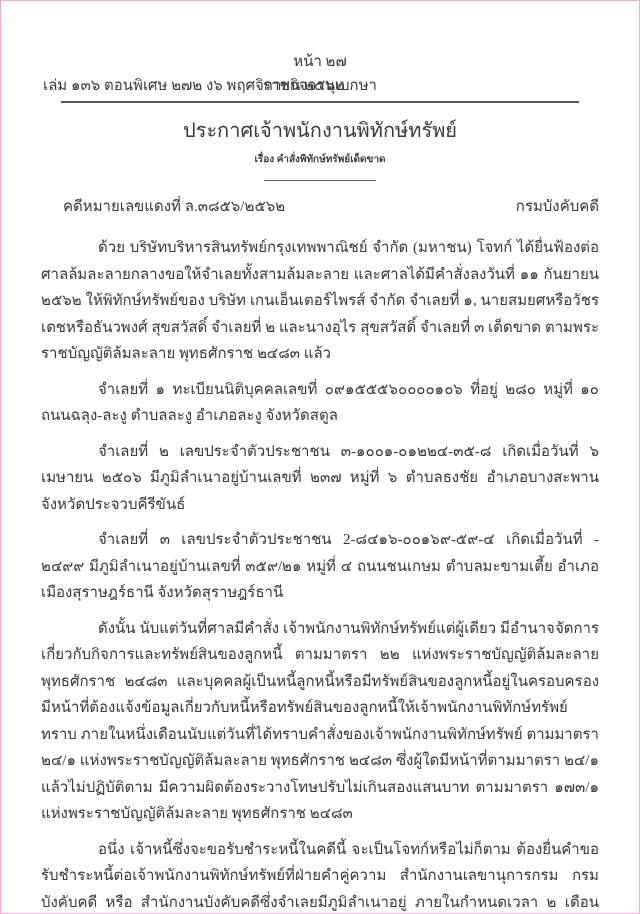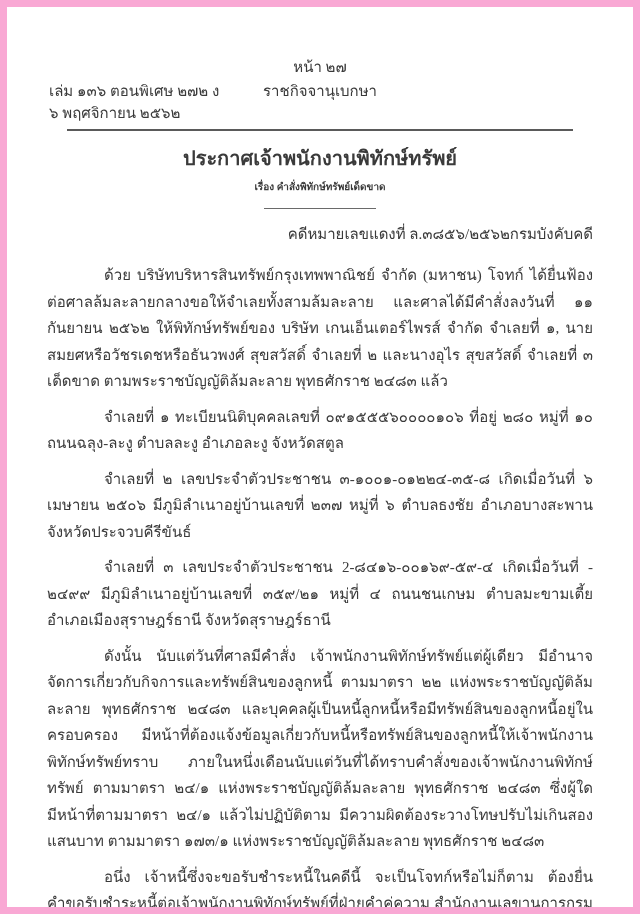--- a/index.html
+++ b/index.html
@@ -7,79 +7,77 @@
     padding: 0;
     background: #ffffff;
   }
   .page {
     position: relative;
     width: 640px;
     height: 914px;
     margin: 0 auto;
     background: #ffffff;
     box-sizing: border-box;
-    border: 7px solid #f9a8d4;
+    border: 1px solid #f9a8d4;
     padding: 50px 40px 0 40px;
     font-family: "Liberation Serif", serif;
     color: #3a3a3a;
     overflow: hidden;
   }
   
   .page-num {
     text-align: center;
     font-size: 15px;
     line-height: 20px;
     margin-bottom: 3px;
   }
   .header-row {
     position: relative;
     display: flex;
-    justify-content: space-between;
     font-size: 15px;
     line-height: 22px;
     padding: 0 2px;
-    flex-direction: column;
   }
   .header-row .gazette {
     position: absolute;
     left: 50%;
     transform: translateX(-50%);
   }
   .header-rule {
     border: none;
     border-top: 2px solid #5a5a5a;
     margin: 5px 20px 0 20px;
   }
   
   .title-block {
     text-align: center;
     margin-top: 13px;
   }
   .title-main {
     font-size: 20px;
-    font-weight: bold;
+    font-weight: normal;
     margin: 0;
     line-height: 28px;
   }
   .title-subject {
     font-size: 10px;
     font-weight: bold;
     margin: 4px 0 0 0;
     line-height: 22px;
   }
   .title-rule {
     width: 112px;
     border: none;
     border-top: 1px solid #6a6a6a;
     margin: 10px auto 0 auto;
   }
   
   .case-info {
     display: flex;
-    justify-content: flex-end;
+    justify-content: space-between;
     margin-top: 12px;
     font-size: 15px;
     line-height: 27px;
   }
   .case-info .left {
     padding-left: 22px;
     text-align: left;
   }
   .case-info .right {
     text-align: right;

